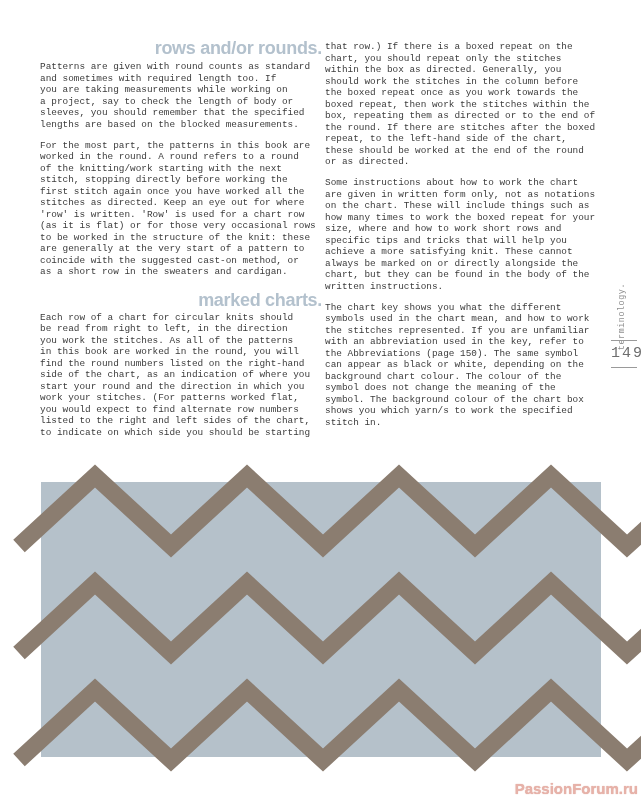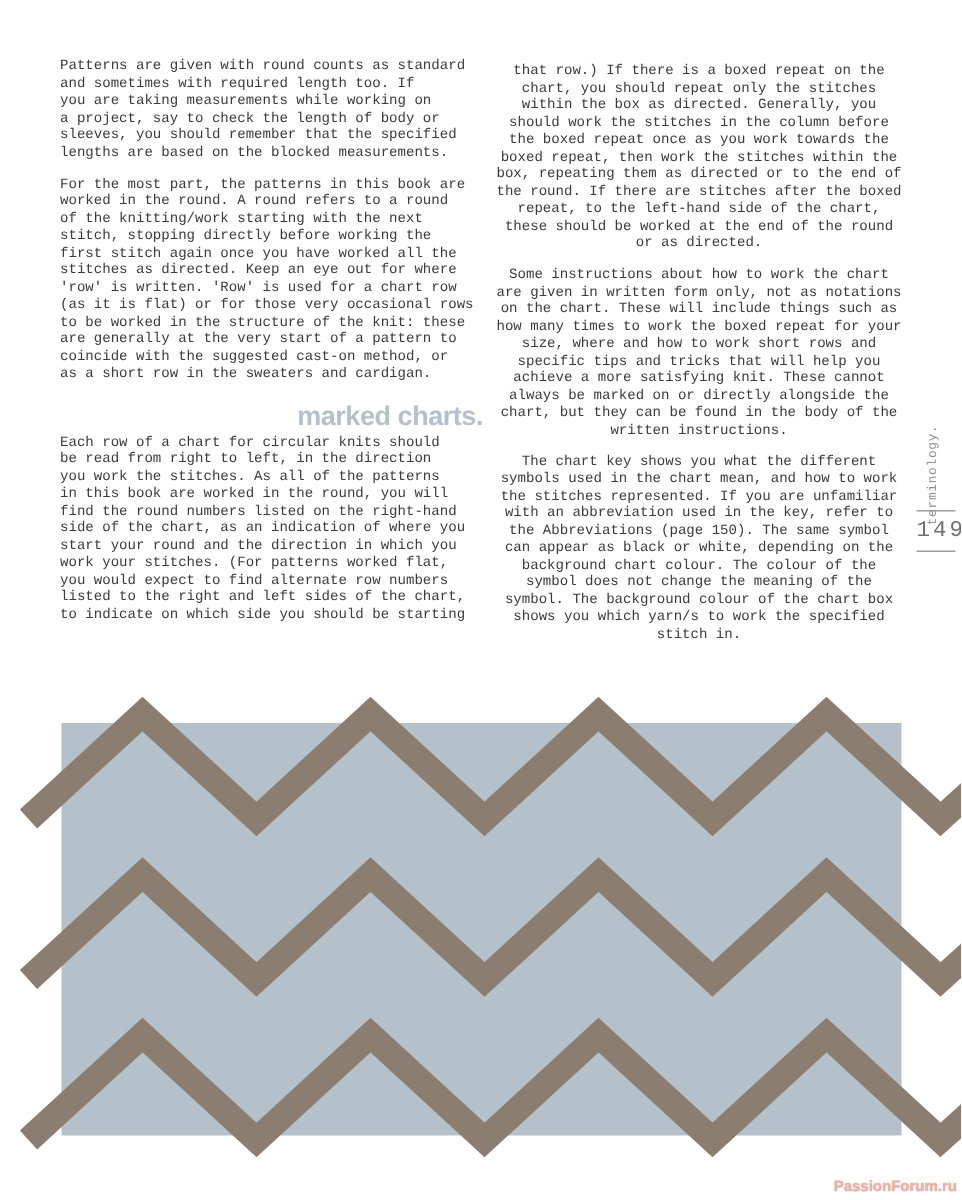--- a/index.html
+++ b/index.html
@@ -6,21 +6,21 @@
   .page{
     position:relative;
     width:641px;height:800px;
     background:#ffffff;
     overflow:hidden;
     font-family:"Liberation Mono", monospace;
   }
   
   .col{position:absolute;top:38px;}
   .col-left{left:40px;width:282px;}
-  .col-right{left:325px;width:282px;top:41px;text-align:center;}
+  .col-right{left:325px;width:282px;top:41px;}
   .para{
     margin:0 0 9.5px 0;
     font-size:9.4px;
     line-height:11.5px;
     color:#3b3b3b;
     white-space:pre-line;
     letter-spacing:0;
   }
   .heading{
     font-family:"Liberation Sans", sans-serif;
@@ -57,31 +57,32 @@
     letter-spacing:2px;
   }
   
   .art-svg{position:absolute;left:0;top:450px;}
   
   .watermark{
     position:absolute;
     right:3px;bottom:3px;
     font-family:"Liberation Sans", sans-serif;
     font-weight:bold;
-    font-size:10px;
+    font-size:15px;
     color:#e7b2a9;
     text-shadow:0 0 1px #d89a8e;
   }
 </style>
 </head>
 <body>
 
 <div class="page">
 
   <div class="col col-left">
+    <h1 class="heading">rows and/or rounds.</h1>
     <p class="para">Patterns are given with round counts as standard
 and sometimes with required length too. If
 you are taking measurements while working on
 a project, say to check the length of body or
 sleeves, you should remember that the specified
 lengths are based on the blocked measurements.</p>
     <p class="para">For the most part, the patterns in this book are
 worked in the round. A round refers to a round
 of the knitting/work starting with the next
 stitch, stopping directly before working the

